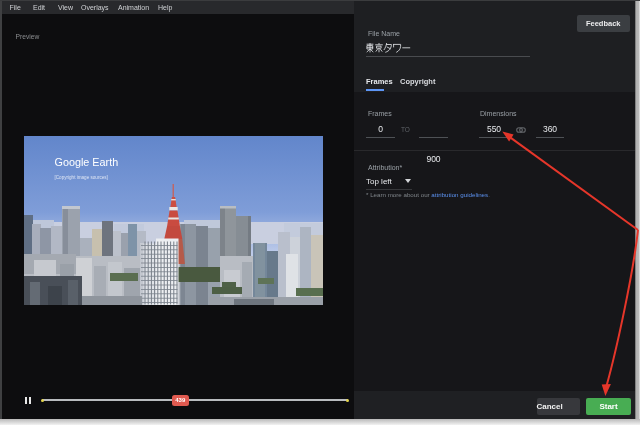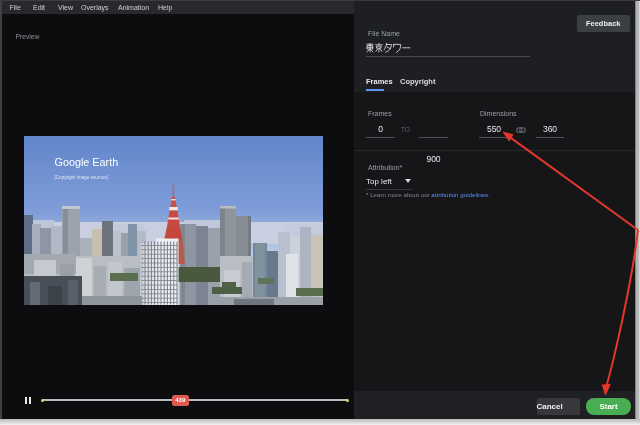--- a/index.html
+++ b/index.html
@@ -36,21 +36,21 @@
   .ival{top:123.5px;font-size:8.5px;color:#e8eaed;text-align:center;}
   .iline{top:136.5px;height:1px;background:#4e5155;}
   #to{left:401px;top:126px;font-size:6.5px;color:#5f6368;}
   #divider{left:354px;top:150px;width:281px;height:1px;background:#29292c;}
   #attr-l{left:368px;top:163.5px;}
   #topleft{left:366px;top:176.5px;font-size:8px;color:#e8eaed;}
   #dd-tri{left:404.5px;top:179px;width:0;height:0;border-left:3.5px solid transparent;border-right:3.5px solid transparent;border-top:4px solid #d5d7da;}
   #learn{left:366px;top:191px;font-size:6.2px;color:#80868b;}
   #learn span{color:#5c92f0;}
   #cancel{left:536.5px;top:398px;width:43px;height:17px;background:#37383c;border-radius:2px;color:#f2f2f2;font-size:8px;font-weight:bold;text-align:left;line-height:17px;}
-  #start{left:586px;top:398px;width:45px;height:17px;background:#48ad53;border-radius:8px;color:#fff;font-size:8px;font-weight:bold;text-align:center;line-height:17px;}
+  #start{left:586px;top:398px;width:45px;height:17px;background:#48ad53;border-radius:2px;color:#fff;font-size:8px;font-weight:bold;text-align:center;line-height:17px;}
   #arrows{left:0;top:0;width:640px;height:425px;pointer-events:none;}
 </style>
 </head>
 <body>
   <div class="abs" id="panel"></div>
   <div class="abs" id="panel-top"></div>
   <div class="abs" id="menubar">
     <span class="mitem" style="left:9.5px">File</span>
     <span class="mitem" style="left:33px">Edit</span>
     <span class="mitem" style="left:58px">View</span>

